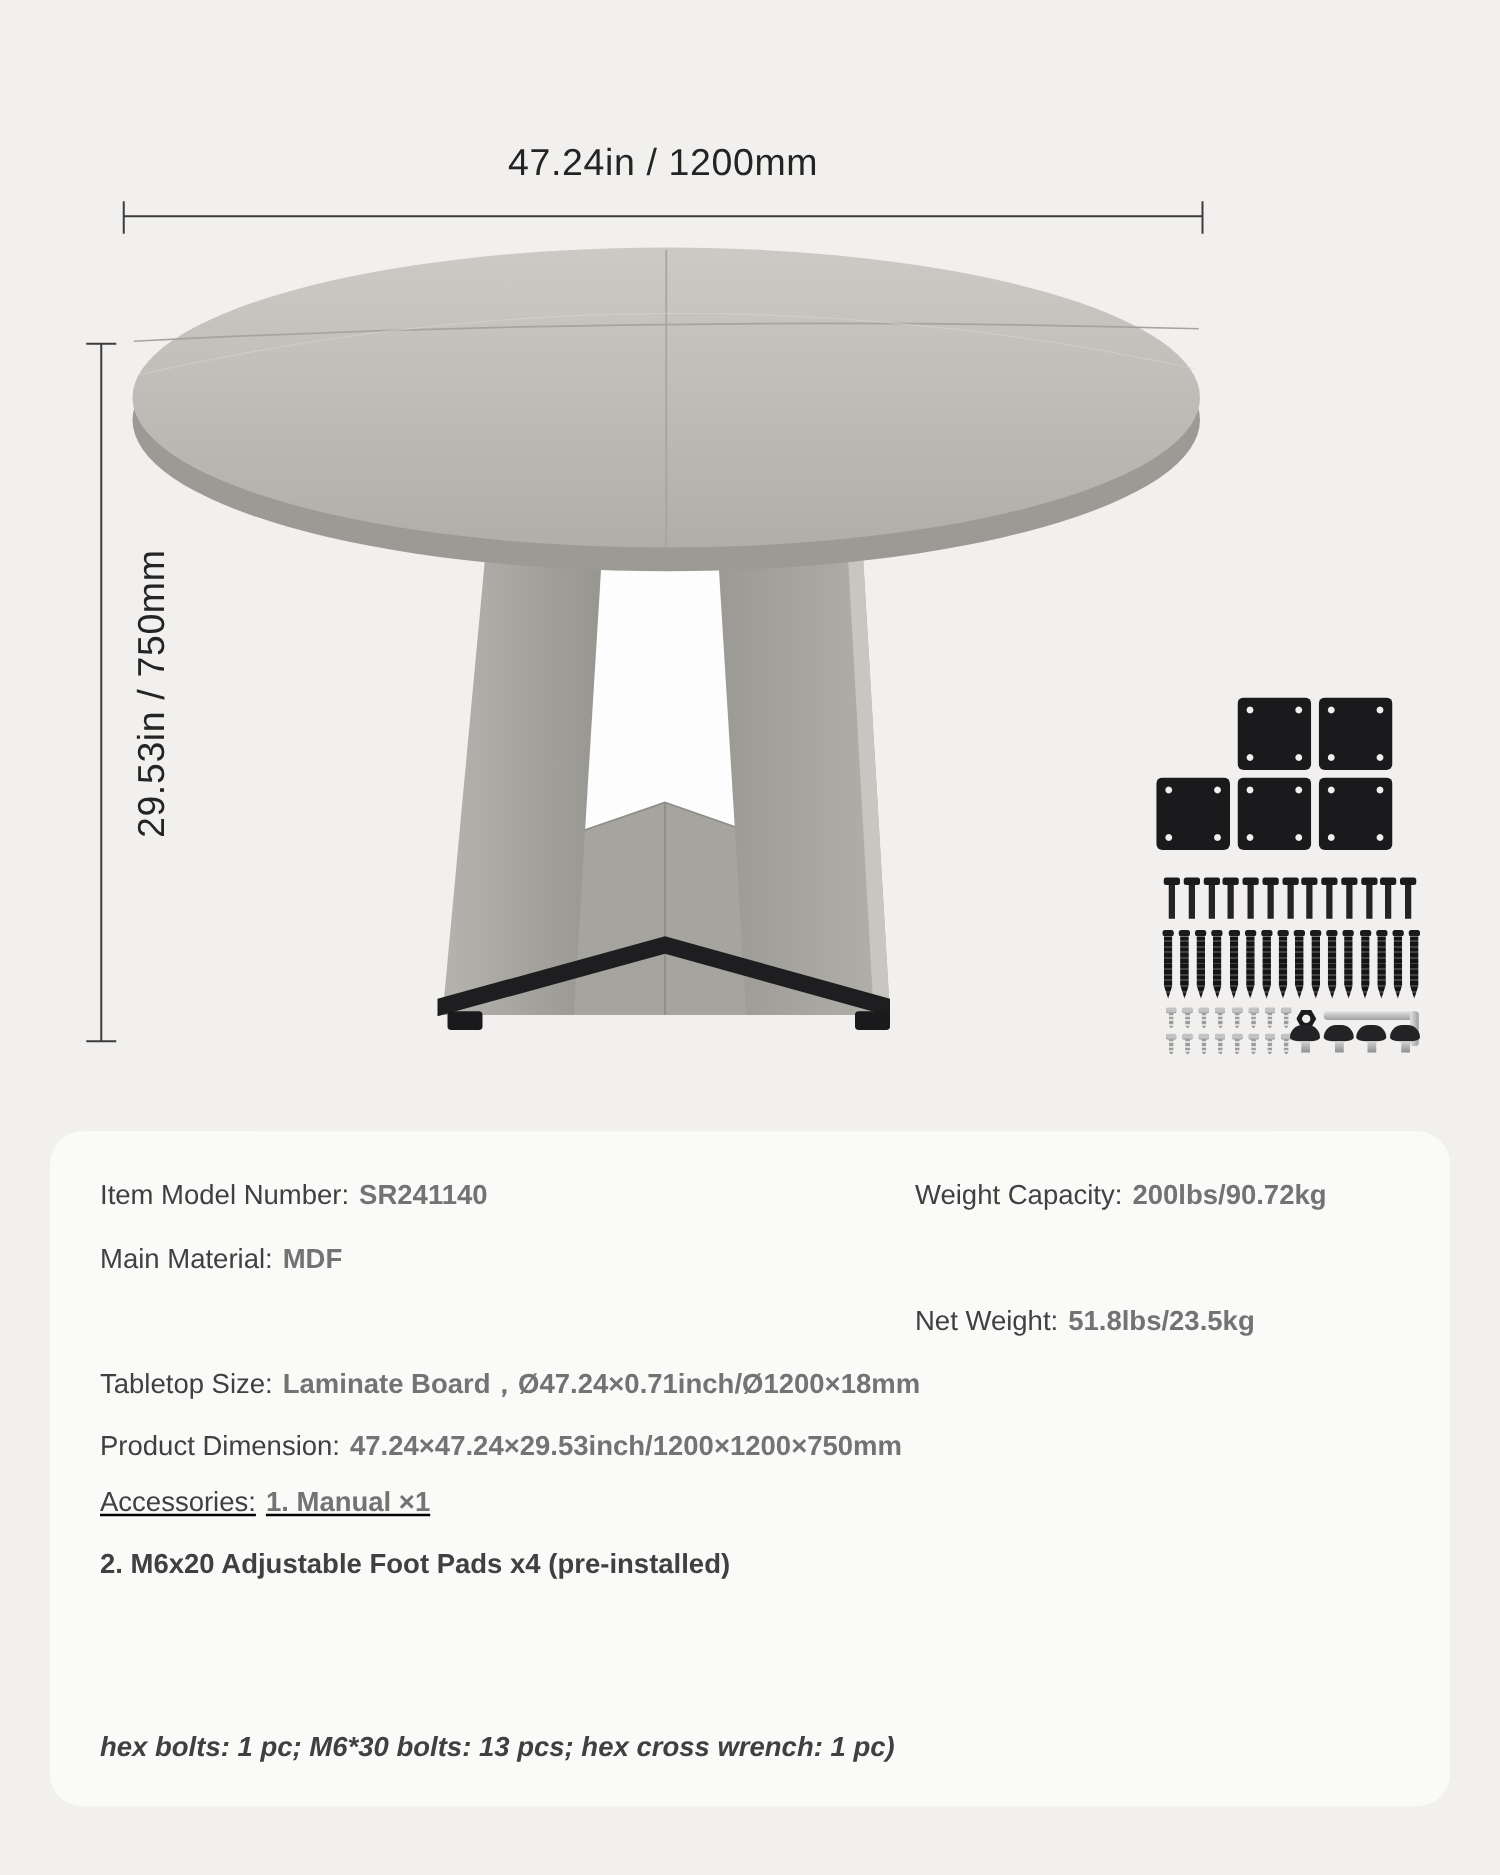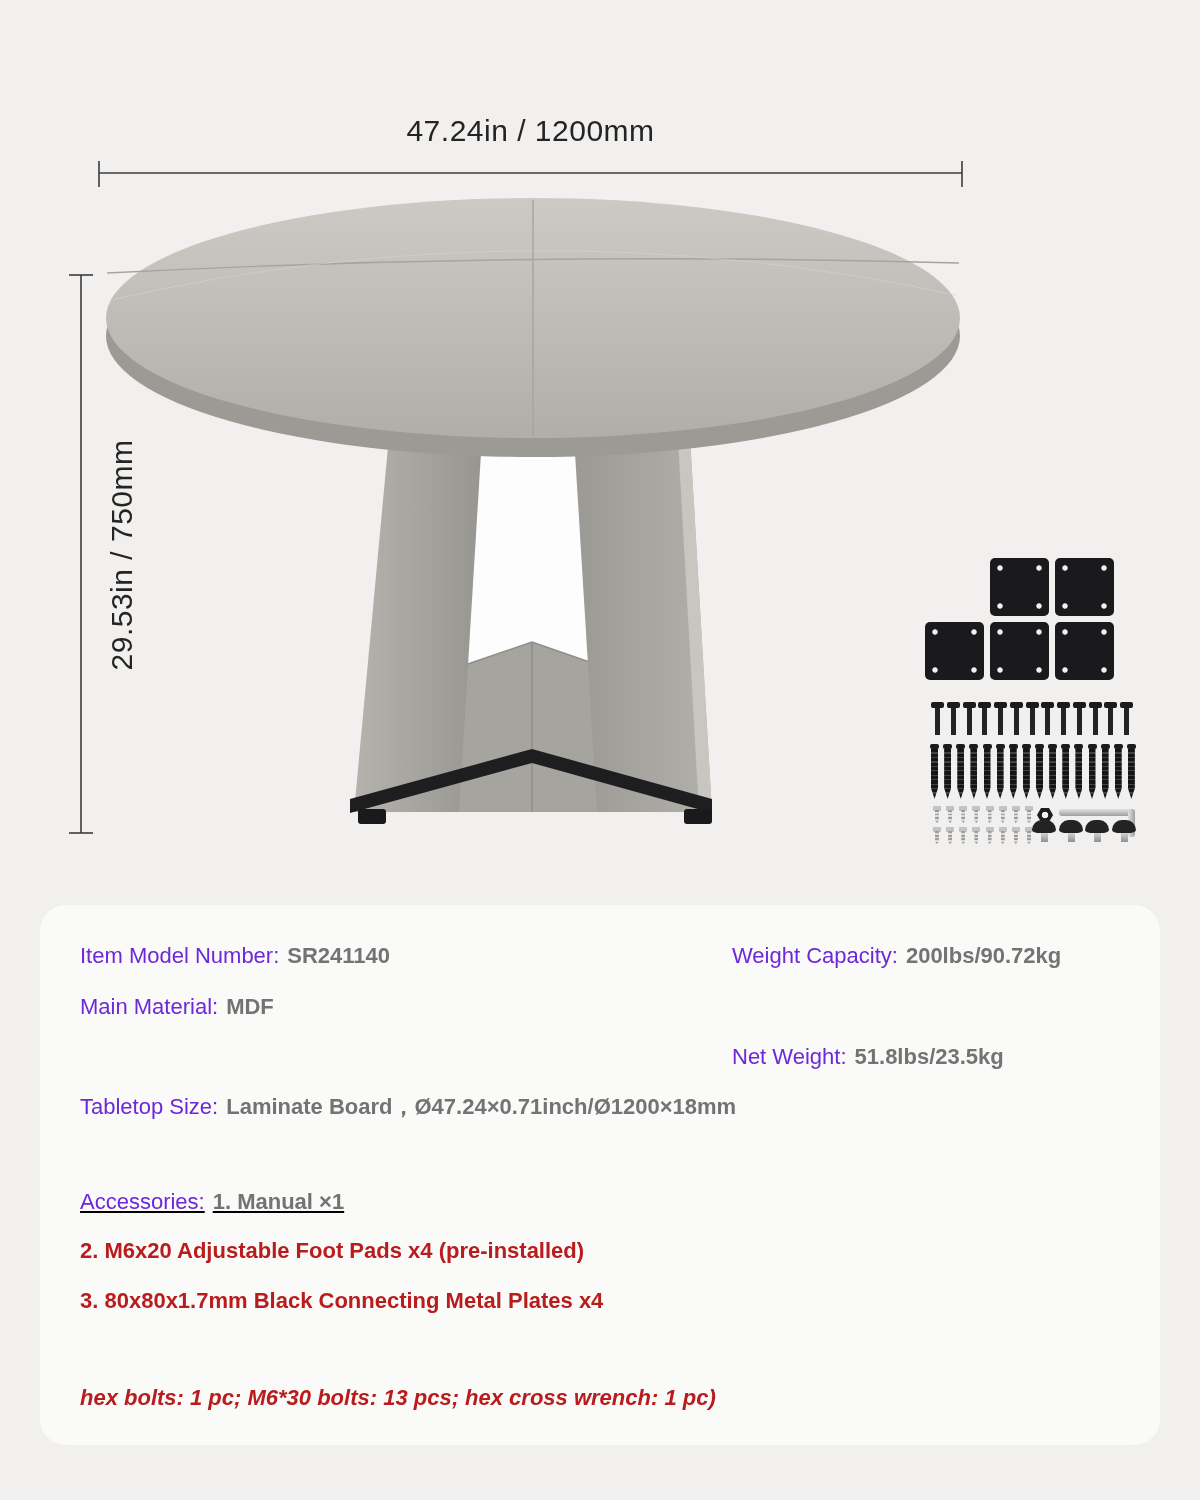--- a/index.html
+++ b/index.html
@@ -74,23 +74,23 @@
     border-radius:50% 50% 42% 42% / 95% 95% 28% 28%;}
   .foot-pad::after{content:"";position:absolute;left:9px;top:13px;width:7px;height:9px;
     background:linear-gradient(180deg,#d2d2d2,#8f8f8f);}
 
   
   .spec-card{
     position:absolute;left:40px;top:905px;width:1120px;height:540px;
     background:#fafaf9;border-radius:26px;
   }
   .spec-row{position:absolute;font-size:22px;line-height:26px;white-space:nowrap;}
-  .spec-label{color:#6d28d9;font-weight:400;}
+  .spec-label{color:#404040;font-weight:400;}
   .spec-value{color:#737373;font-weight:700;margin-left:8px;}
-  .spec-line{position:absolute;font-size:22px;line-height:27px;color:#b91c1c;font-weight:700;white-space:nowrap;}
+  .spec-line{position:absolute;font-size:22px;line-height:27px;color:#404040;font-weight:700;white-space:nowrap;}
 </style>
 </head>
 <body>
 
 <div class="stage">
 
   <svg class="figure-svg" width="1200" height="905" viewBox="0 0 1200 905">
     <defs>
       <linearGradient id="topGrad" x1="0" y1="0" x2="0" y2="1">
         <stop offset="0" stop-color="#cccac5"></stop>
@@ -218,29 +218,31 @@
 
     <div class="spec-row" style="left:40px;top:38px;">
       <span class="spec-label">Item Model Number:</span><span class="spec-value">SR241140</span>
     </div>
     <div class="spec-row" style="left:40px;top:89px;">
       <span class="spec-label">Main Material:</span><span class="spec-value">MDF</span>
     </div>
     <div class="spec-row" style="left:40px;top:189px;">
       <span class="spec-label">Tabletop Size:</span><span class="spec-value">Laminate Board，Ø47.24×0.71inch/Ø1200×18mm</span>
     </div>
+    <div class="spec-row" style="left:40px;top:239px;">
+      <span class="spec-label">Product Dimension:</span><span class="spec-value">47.24×47.24×29.53inch/1200×1200×750mm</span>
+    </div>
     <div class="spec-row" style="left:40px;top:284px;text-decoration:underline;">
       <span class="spec-label">Accessories:</span><span class="spec-value">1. Manual ×1</span>
     </div>
 
     <div class="spec-row" style="left:692px;top:38px;">
       <span class="spec-label">Weight Capacity:</span><span class="spec-value">200lbs/90.72kg</span>
     </div>
     <div class="spec-row" style="left:692px;top:139px;">
       <span class="spec-label">Net Weight:</span><span class="spec-value">51.8lbs/23.5kg</span>
     </div>
 
     <div class="spec-line" style="left:40px;top:332px;">2. M6x20 Adjustable Foot Pads x4 (pre-installed)</div>
-    <div class="spec-line" style="left:40px;top:382px;">3. 80x80x1.7mm Black Connecting Metal Plates x4</div>
     <div class="spec-line" style="left:40px;top:479px;font-style:italic;">hex bolts: 1 pc; M6*30 bolts: 13 pcs; hex cross wrench: 1 pc)</div>
   </div>
 
 </div>
 
 </body></html>

